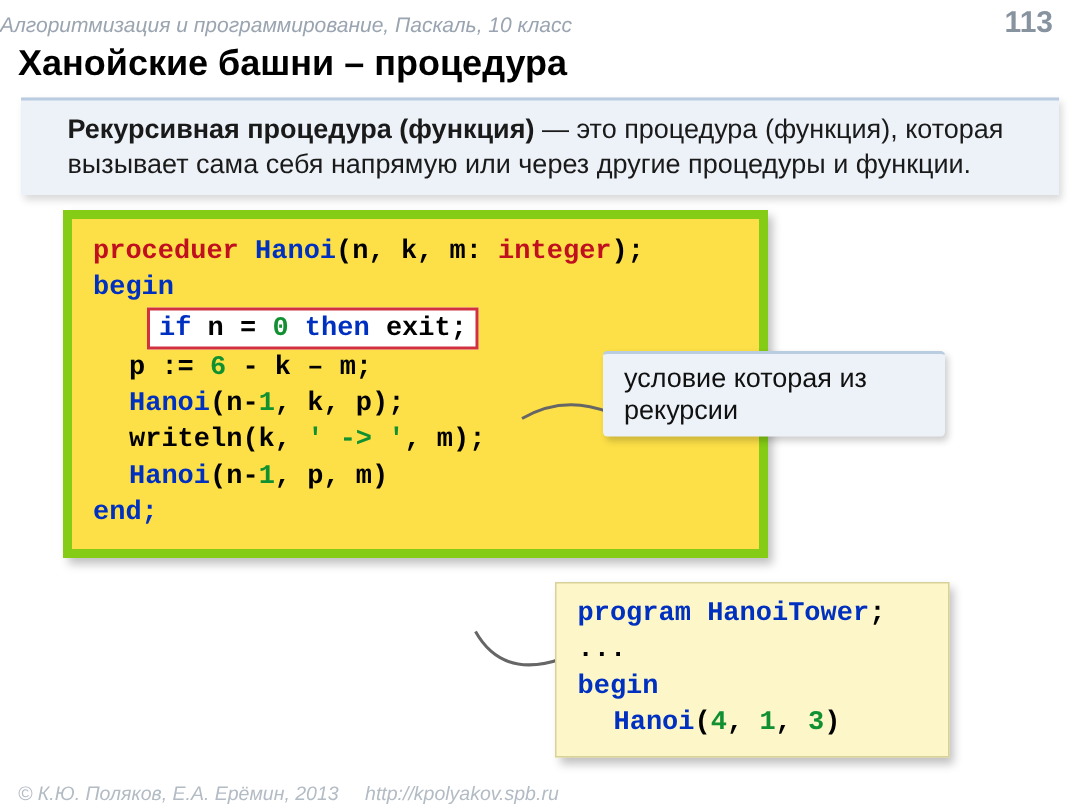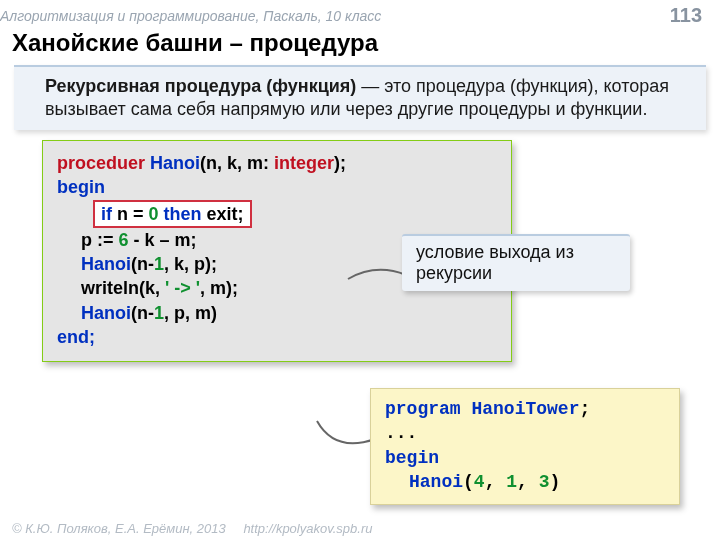--- a/index.html
+++ b/index.html
@@ -40,25 +40,25 @@
     font-size: 18px;
     line-height: 1.25;
     color: #1a1a1a;
     box-shadow: 2px 3px 5px rgba(0,0,0,0.15);
   }
   .def-block .lead { font-weight: bold; }
   .code-block {
     position: relative;
     margin: 6px 0 0 42px;
     width: 470px;
-    background: #e5e5e5;
-    border: 1px solid #84cc16;
+    background: #fde047;
+    border: 6px solid #84cc16;
     box-shadow: 3px 4px 6px rgba(0,0,0,0.25);
     padding: 10px 14px 12px 14px;
-    font-family: Liberation Sans, sans-serif;
+    font-family: Liberation Mono, monospace;
     font-size: 18px;
     font-weight: bold;
     line-height: 1.35;
     color: #000;
   }
   .kw-blue { color: #0030c0; }
   .kw-red  { color: #c01020; }
   .kw-green{ color: #109030; }
   .highlight-box {
     display: inline-block;
@@ -78,21 +78,21 @@
     color: #111;
     padding: 6px 14px 8px 14px;
     line-height: 1.15;
     border-radius: 3px;
   }
   .note1 { top: 234px; left: 402px; width: 228px; }
   .prog-block {
     position: absolute;
     top: 388px;
     left: 370px;
-    width: 310px;
+    width: 263px;
     background: #fcf6c8;
     border: 1px solid #d9d19a;
     box-shadow: 3px 4px 6px rgba(0,0,0,0.25);
     font-family: "Courier New", monospace;
     font-size: 18px;
     font-weight: bold;
     line-height: 1.35;
     padding: 8px 14px 10px 14px;
   }
   .connector1 {
@@ -172,21 +172,21 @@
   </div>
   <div>
     <span class="kw-blue">end;</span>
   </div>
 </div>
 
 <svg class="connector1" viewBox="0 0 64 24">
   <path d="M2 14 Q 30 -2 60 10" stroke="#666" stroke-width="2" fill="none"></path>
 </svg>
 
-<div class="note-bubble note1">условие выхода из рекурсии</div>
+<div class="note-bubble note1">условие которая из рекурсии</div>
 
 <svg class="connector2" viewBox="0 0 64 40">
   <path d="M2 6 Q 20 38 60 24" stroke="#666" stroke-width="2" fill="none"></path>
 </svg>
 
 <div class="prog-block">
   <div>
     <span class="kw-blue">program </span><span class="kw-blue">HanoiTower</span><span>;</span>
   </div>
   <div>...</div>

